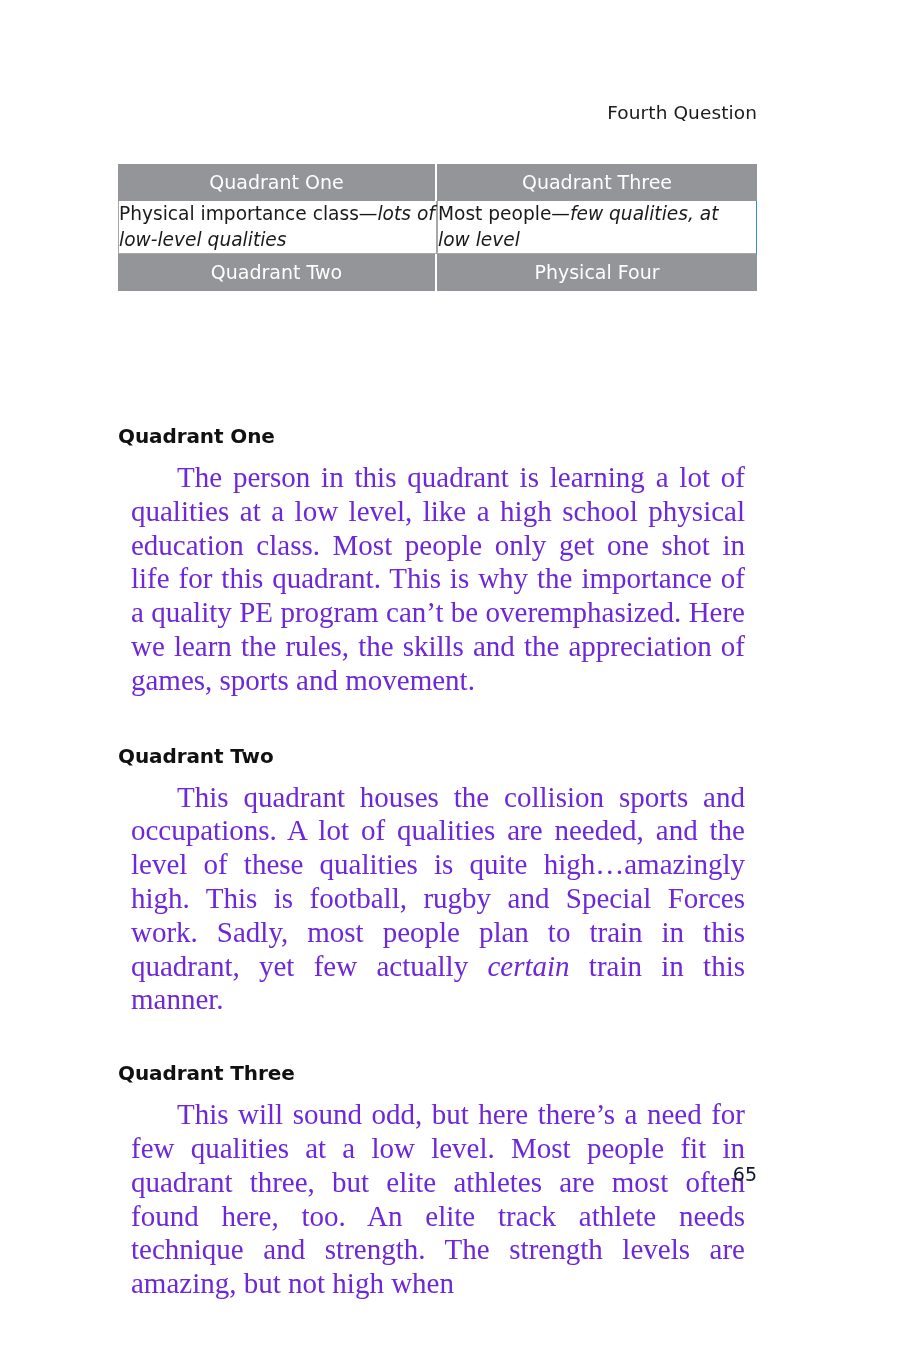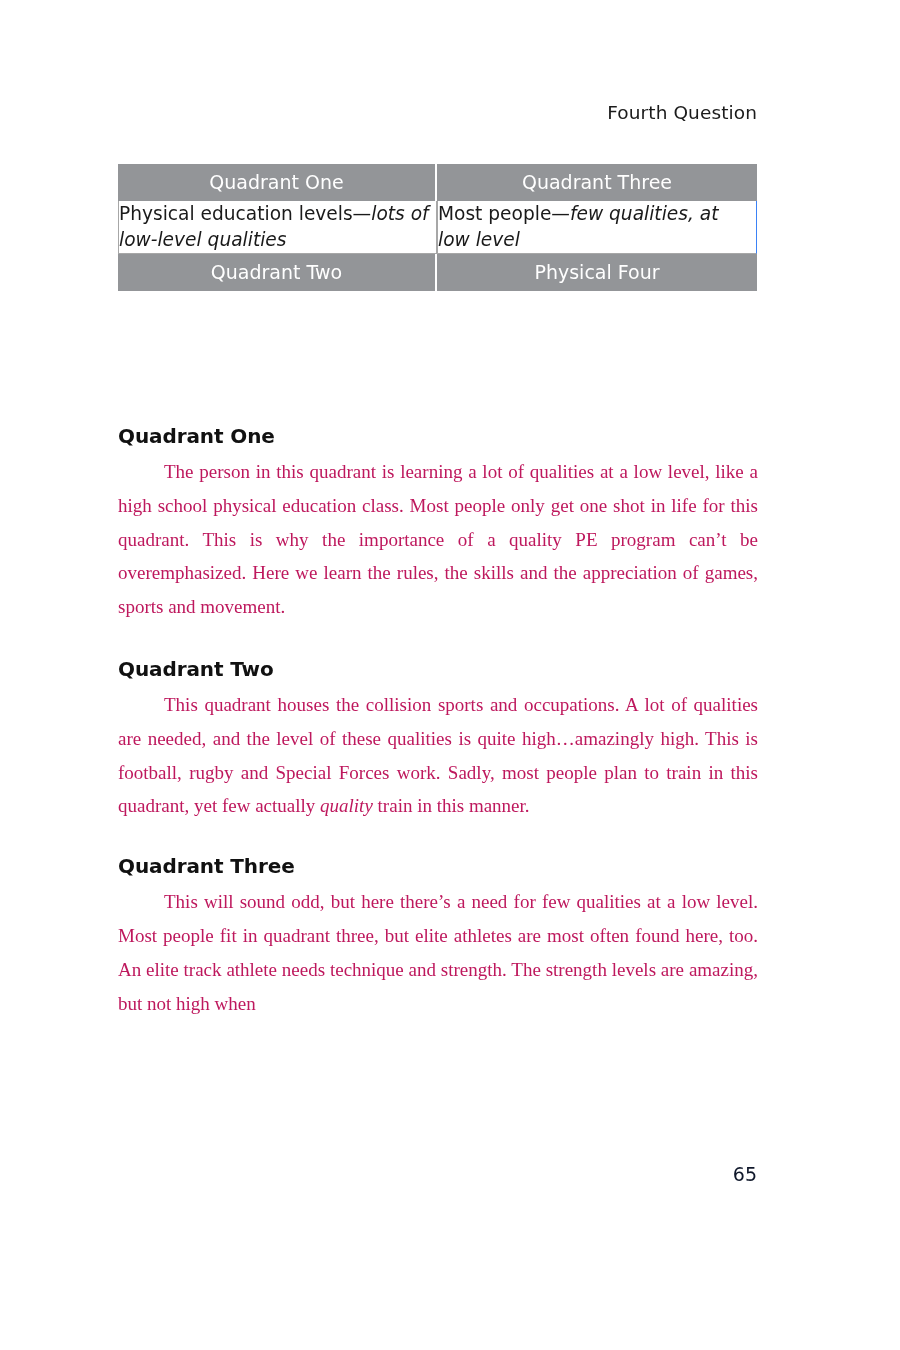--- a/index.html
+++ b/index.html
@@ -90,26 +90,26 @@
   .section-heading {
     font-family: "DejaVu Sans", sans-serif;
     font-weight: bold;
     font-size: 20px;
     color: #111111;
     letter-spacing: -0.1px;
     margin: 0 0 7px 0;
   }
   .section-body {
     font-family: "Liberation Serif", serif;
-    font-size: 19px;
+    font-size: 29px;
     line-height: 33.8px;
     text-align: justify;
     text-justify: inter-word;
-    color: #be185d;
-    margin: 0;
+    color: #6d28d9;
+    margin: 13px;
     text-indent: 46px;
     hyphens: manual;
   }
   .section-body em { font-style: italic; }
 
   .gap { height: 33px; }
   .gap-small { height: 31px; }
 
   
   .folio {
@@ -135,21 +135,21 @@
       <col style="width:319px">
       <col style="width:320px">
     </colgroup>
     <tbody>
       <tr>
         <td class="hdr-cell">Quadrant One</td>
         <td class="hdr-cell last">Quadrant Three</td>
       </tr>
       <tr>
         <td class="body-cell left">
-          <span>Physical education levels—</span><em>lots of low-level qualities</em>
+          <span>Physical importance class—</span><em>lots of low-level qualities</em>
         </td>
         <td class="body-cell">
           <span>Most people—</span><em>few qualities, at low level</em>
         </td>
       </tr>
       <tr>
         <td class="hdr-cell">Quadrant Two</td>
         <td class="hdr-cell last">Physical Four</td>
       </tr>
     </tbody>
@@ -159,21 +159,21 @@
 
     <div class="section">
       <h2 class="section-heading">Quadrant One</h2>
       <p class="section-body"><span>The person in this quadrant is learning a lot of qualities at a low level, like a high school physical education class. Most people only get one shot in life for this quadrant. This is why the importance of a quality PE program can’t be overemphasized. Here we learn the rules, the skills and the appreciation of games, sports and movement.</span><em></em><span></span></p>
     </div>
 
     <div class="gap"></div>
 
     <div class="section">
       <h2 class="section-heading">Quadrant Two</h2>
-      <p class="section-body"><span>This quadrant houses the collision sports and occupations. A lot of qualities are needed, and the level of these qualities is quite high…amazingly high. This is football, rugby and Special Forces work. Sadly, most people plan to train in this quadrant, yet few actually </span><em>quality</em><span> train in this manner.</span></p>
+      <p class="section-body"><span>This quadrant houses the collision sports and occupations. A lot of qualities are needed, and the level of these qualities is quite high…amazingly high. This is football, rugby and Special Forces work. Sadly, most people plan to train in this quadrant, yet few actually </span><em>certain</em><span> train in this manner.</span></p>
     </div>
 
     <div class="gap-small"></div>
 
     <div class="section">
       <h2 class="section-heading">Quadrant Three</h2>
       <p class="section-body"><span>This will sound odd, but here there’s a need for few qualities at a low level. Most people fit in quadrant three, but elite athletes are most often found here, too. An elite track athlete needs technique and strength. The strength levels are amazing, but not high when</span><em></em><span></span></p>
     </div>
 
   </div>

